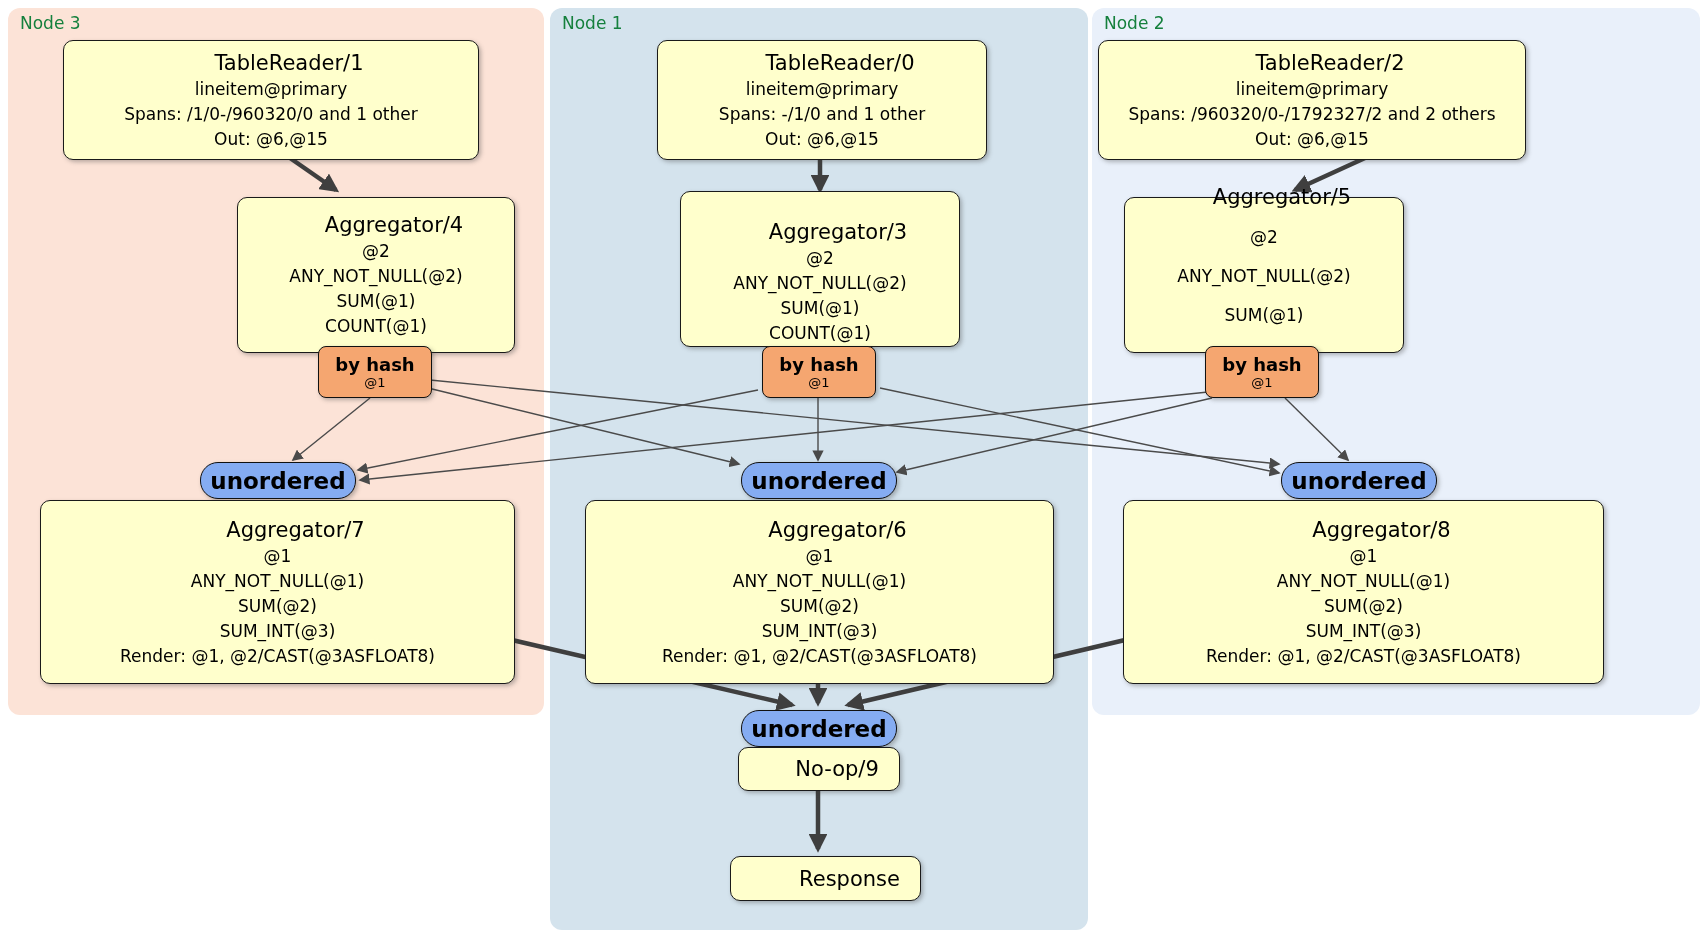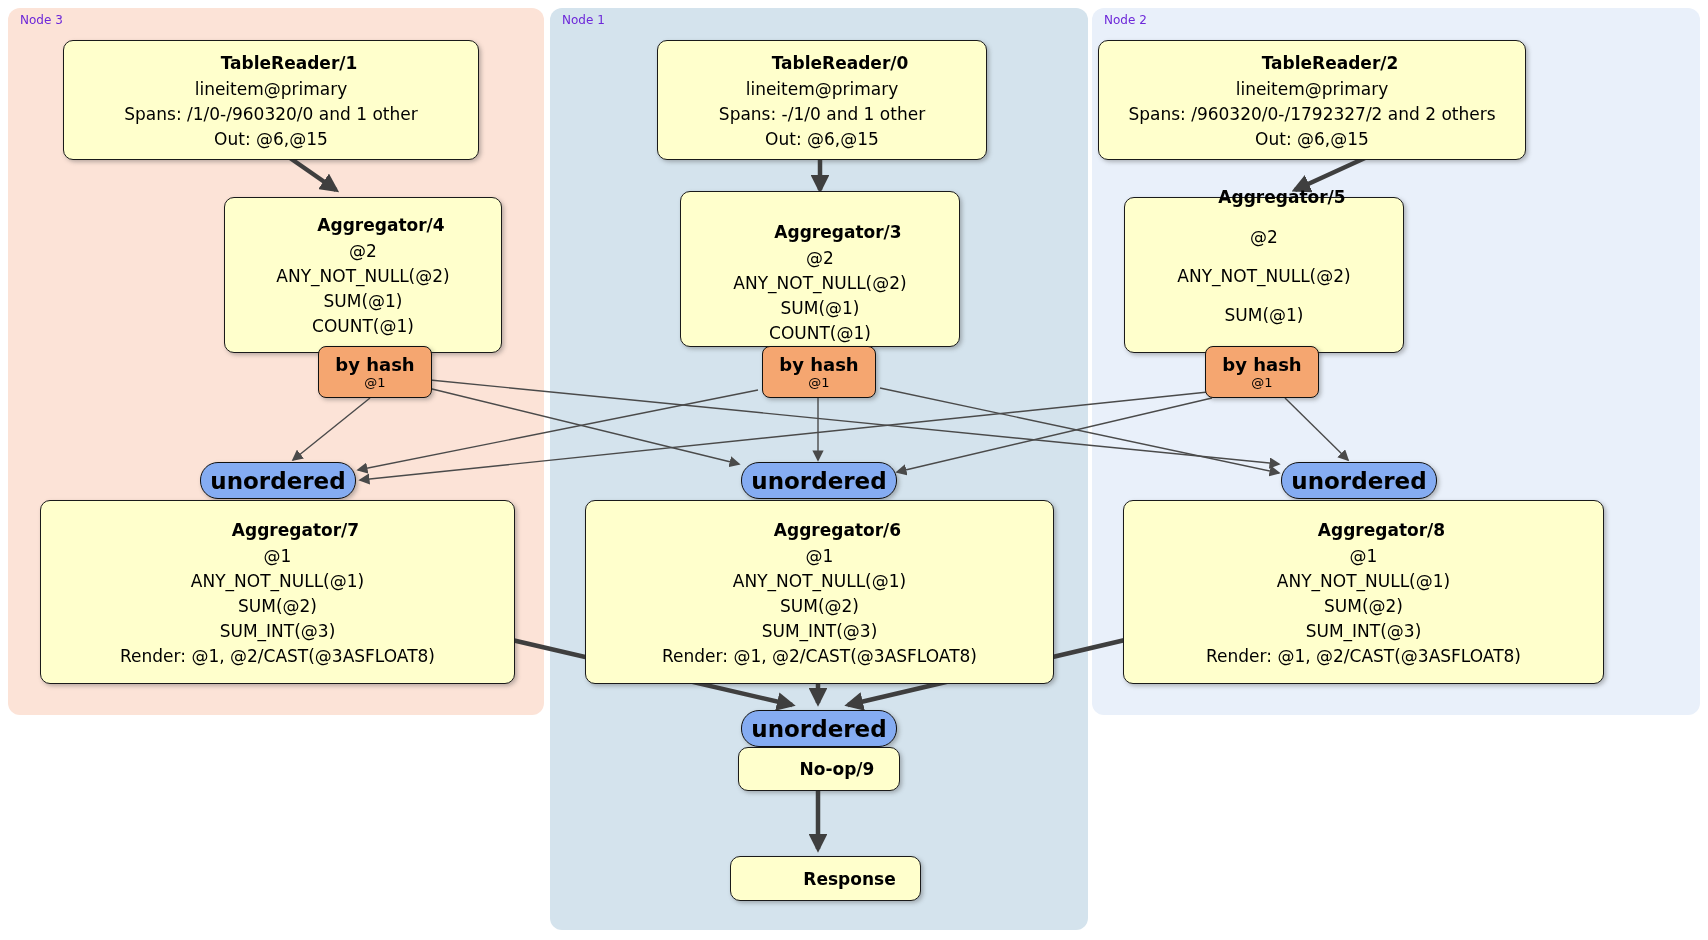--- a/index.html
+++ b/index.html
@@ -8,31 +8,31 @@
     --sync-fill:#85acf2; --edge-color:#3f3f3f;
   }
   html,body{margin:0;padding:0;background:#ffffff;}
   body{font-family:"DejaVu Sans","Liberation Sans",sans-serif;color:#000;}
   .canvas{position:relative;width:1708px;height:940px;overflow:hidden;background:#fff;}
 
   .panel{position:absolute;border-radius:12px;}
   .panel-node3{left:8px;top:8px;width:536px;height:707px;background:var(--panel-node3,#fce3d7);}
   .panel-node1{left:550px;top:8px;width:538px;height:922px;background:var(--panel-node1,#d4e3ed);}
   .panel-node2{left:1092px;top:8px;width:608px;height:707px;background:var(--panel-node2,#e9f0fa);}
-  .panel-label{position:absolute;left:12px;top:5px;font-size:12px;color:#6d28d9;}
+  .panel-label{position:absolute;left:12px;top:5px;font-size:17px;color:#15803d;}
 
   svg.edges{position:absolute;left:0;top:0;width:1708px;height:940px;pointer-events:none;}
   .edge-thin{stroke:#4a4a4a;stroke-width:1.4;fill:none;}
   .edge-thick{stroke:var(--edge-color,#3f3f3f);stroke-width:4.5;fill:none;}
 
   .proc{position:absolute;background:var(--box-fill,#ffffcc);border:1.6px solid var(--box-border,#1a1a1a);
         border-radius:10px;box-shadow:2px 2px 4px rgba(60,60,60,.35);
         display:flex;flex-direction:column;justify-content:center;align-items:center;
         text-align:center;white-space:nowrap;}
-  .proc-title{font-weight:bold;font-size:17px;line-height:28px;margin-left:36px;}
+  .proc-title{font-weight:normal;font-size:21px;line-height:28px;margin-left:36px;}
   .proc-line{font-size:17px;line-height:25px;}
 
   .pill{position:absolute;border:1.7px solid #111;box-shadow:2px 2px 4px rgba(60,60,60,.35);
         display:flex;flex-direction:column;justify-content:center;align-items:center;text-align:center;}
   .router{background:var(--router-fill,#f5a670);width:112px;height:50px;border-radius:8px;}
   .router-label{font-weight:bold;font-size:18px;line-height:21px;}
   .router-col{font-size:13px;line-height:15px;}
   .sync{background:var(--sync-fill,#85acf2);width:154px;height:35px;border-radius:18px;}
   .sync-label{font-weight:bold;font-size:23px;}
 </style>
@@ -92,21 +92,21 @@
     <div class="proc-line">Spans: -/1/0 and 1 other</div>
     <div class="proc-line">Out: @6,@15</div>
   </div>
   <div class="proc" style="left:1098px;top:40px;width:426px;height:118px;">
     <div class="proc-title">TableReader/2</div>
     <div class="proc-line">lineitem@primary</div>
     <div class="proc-line">Spans: /960320/0-/1792327/2 and 2 others</div>
     <div class="proc-line">Out: @6,@15</div>
   </div>
 
-  <div class="proc" style="left:224px;top:197px;width:276px;height:154px;">
+  <div class="proc" style="left:237px;top:197px;width:276px;height:154px;">
     <div class="proc-title">Aggregator/4</div>
     <div class="proc-line">@2</div>
     <div class="proc-line">ANY_NOT_NULL(@2)</div>
     <div class="proc-line">SUM(@1)</div>
     <div class="proc-line">COUNT(@1)</div>
   </div>
   <div class="proc" style="left:680px;top:191px;width:278px;height:154px;justify-content:flex-end;">
     <div class="proc-title">Aggregator/3</div>
     <div class="proc-line">@2</div>
     <div class="proc-line">ANY_NOT_NULL(@2)</div>

